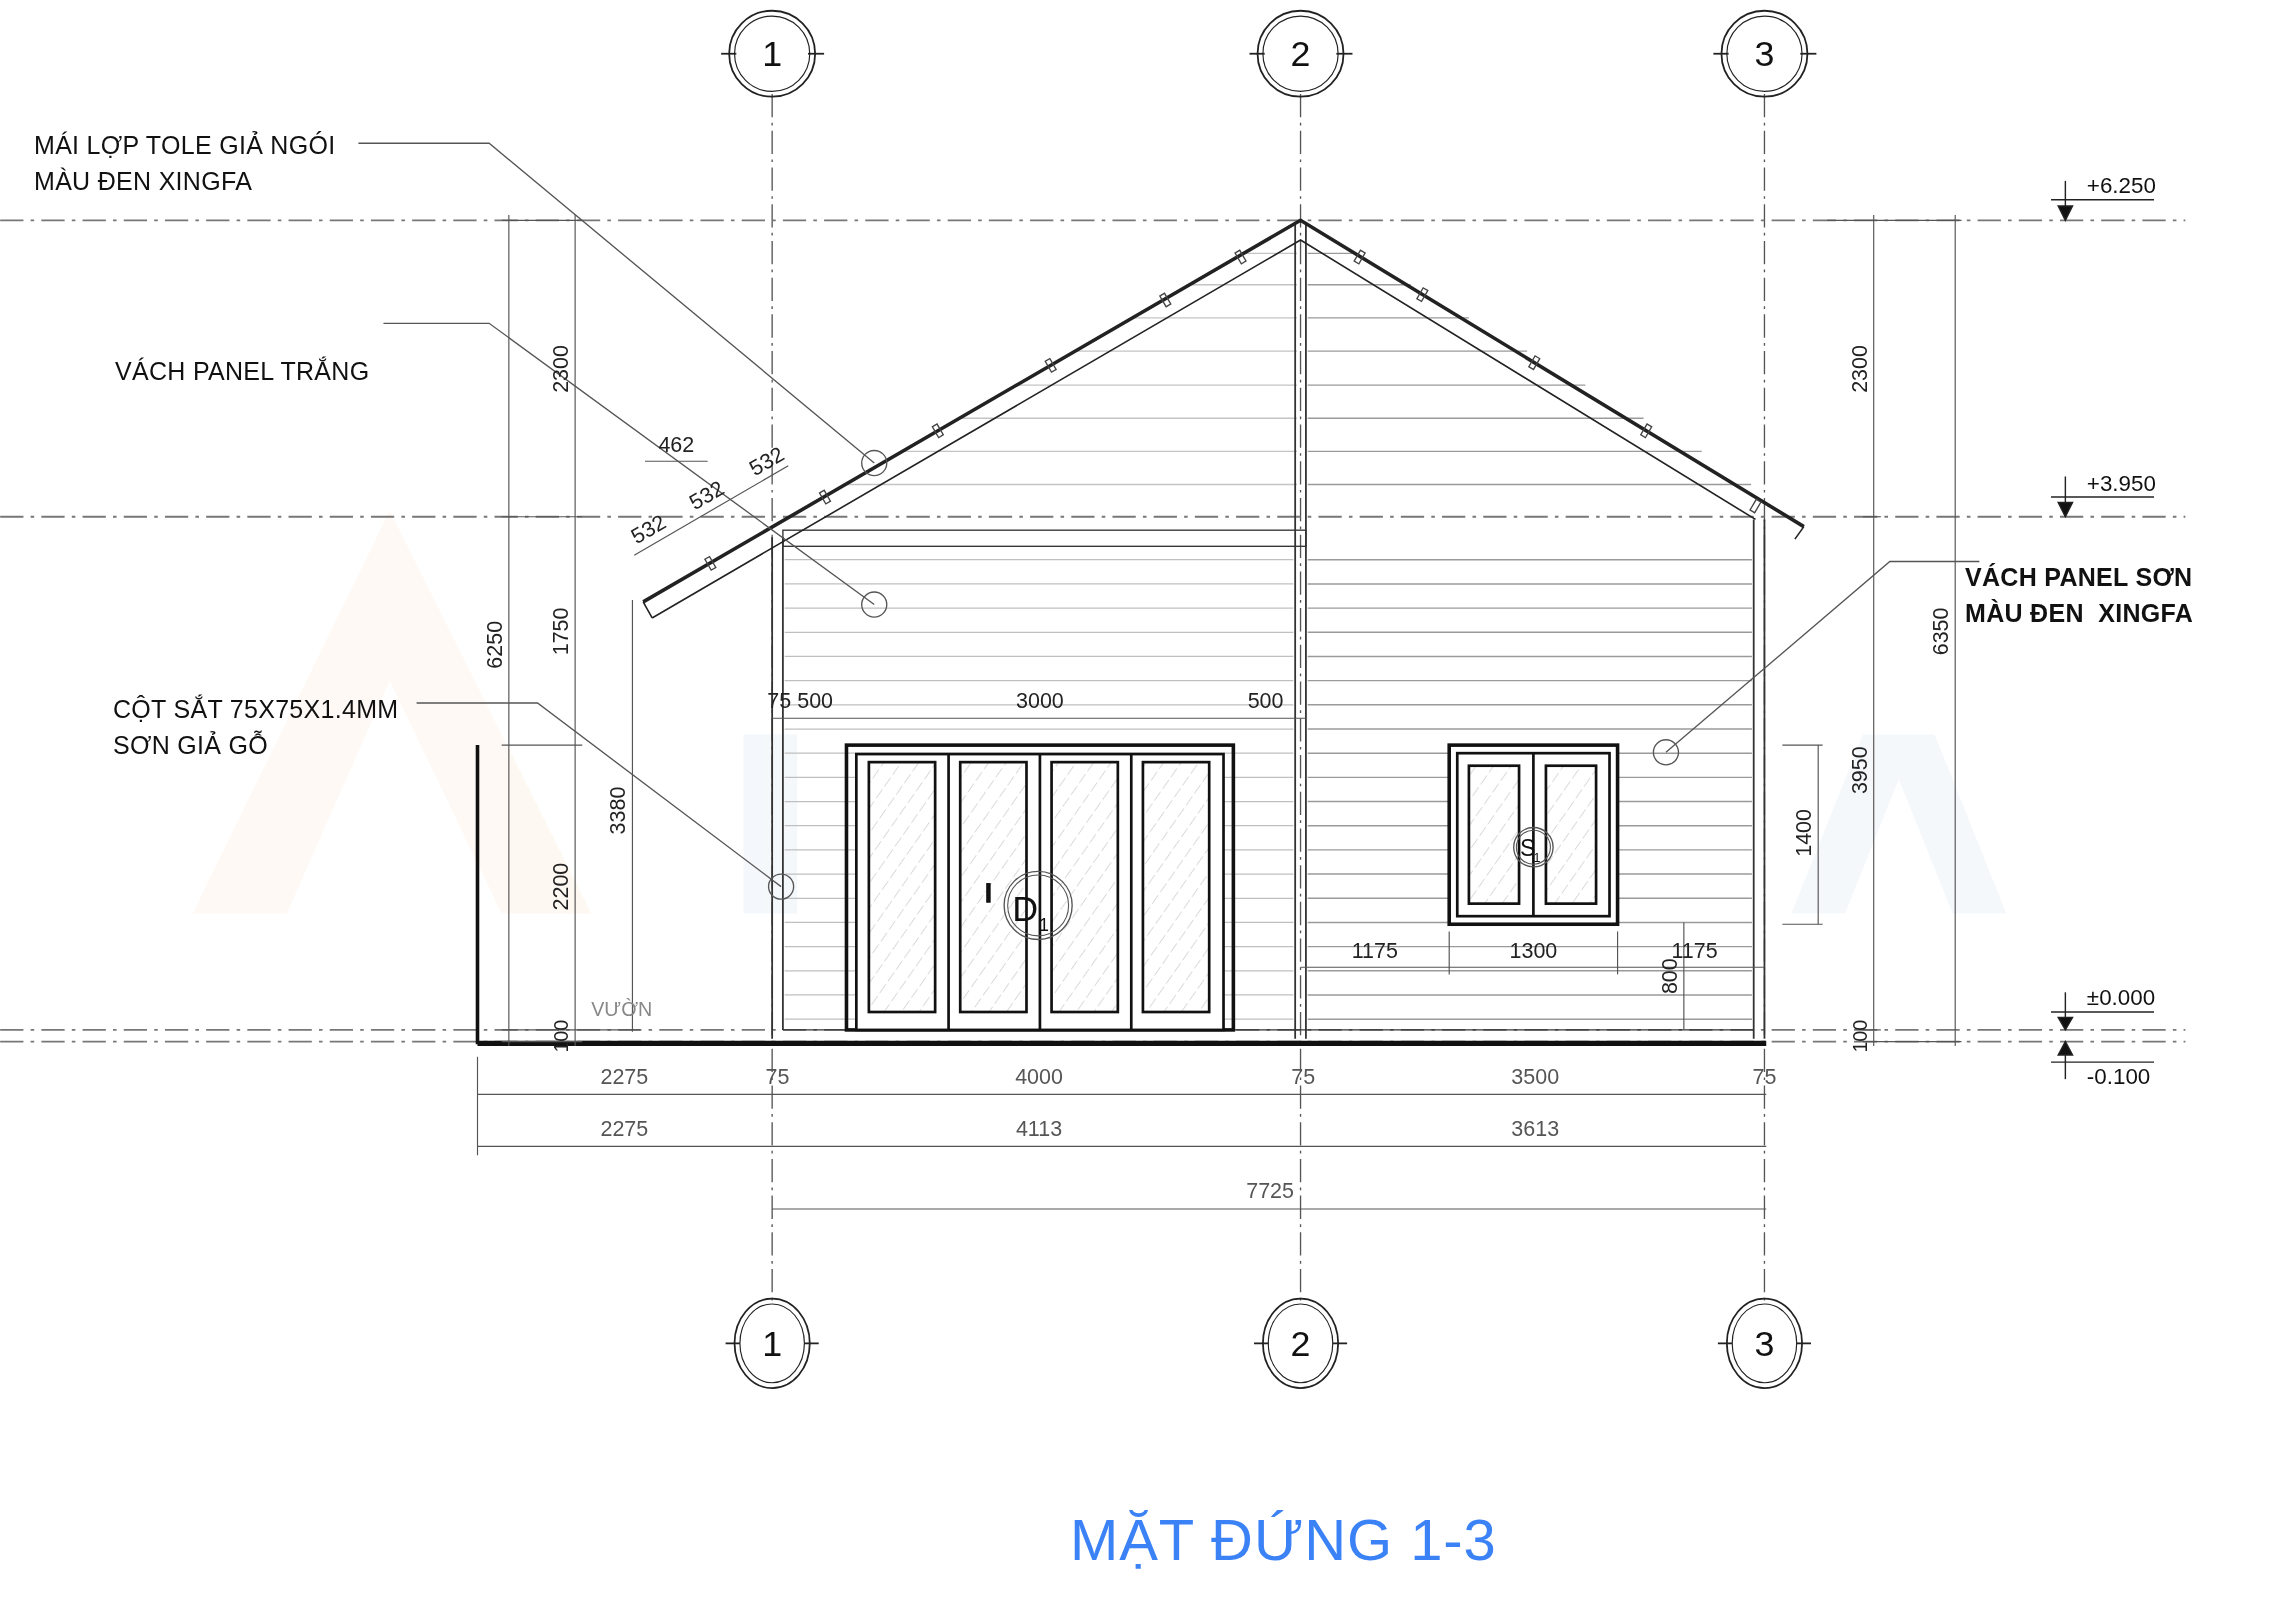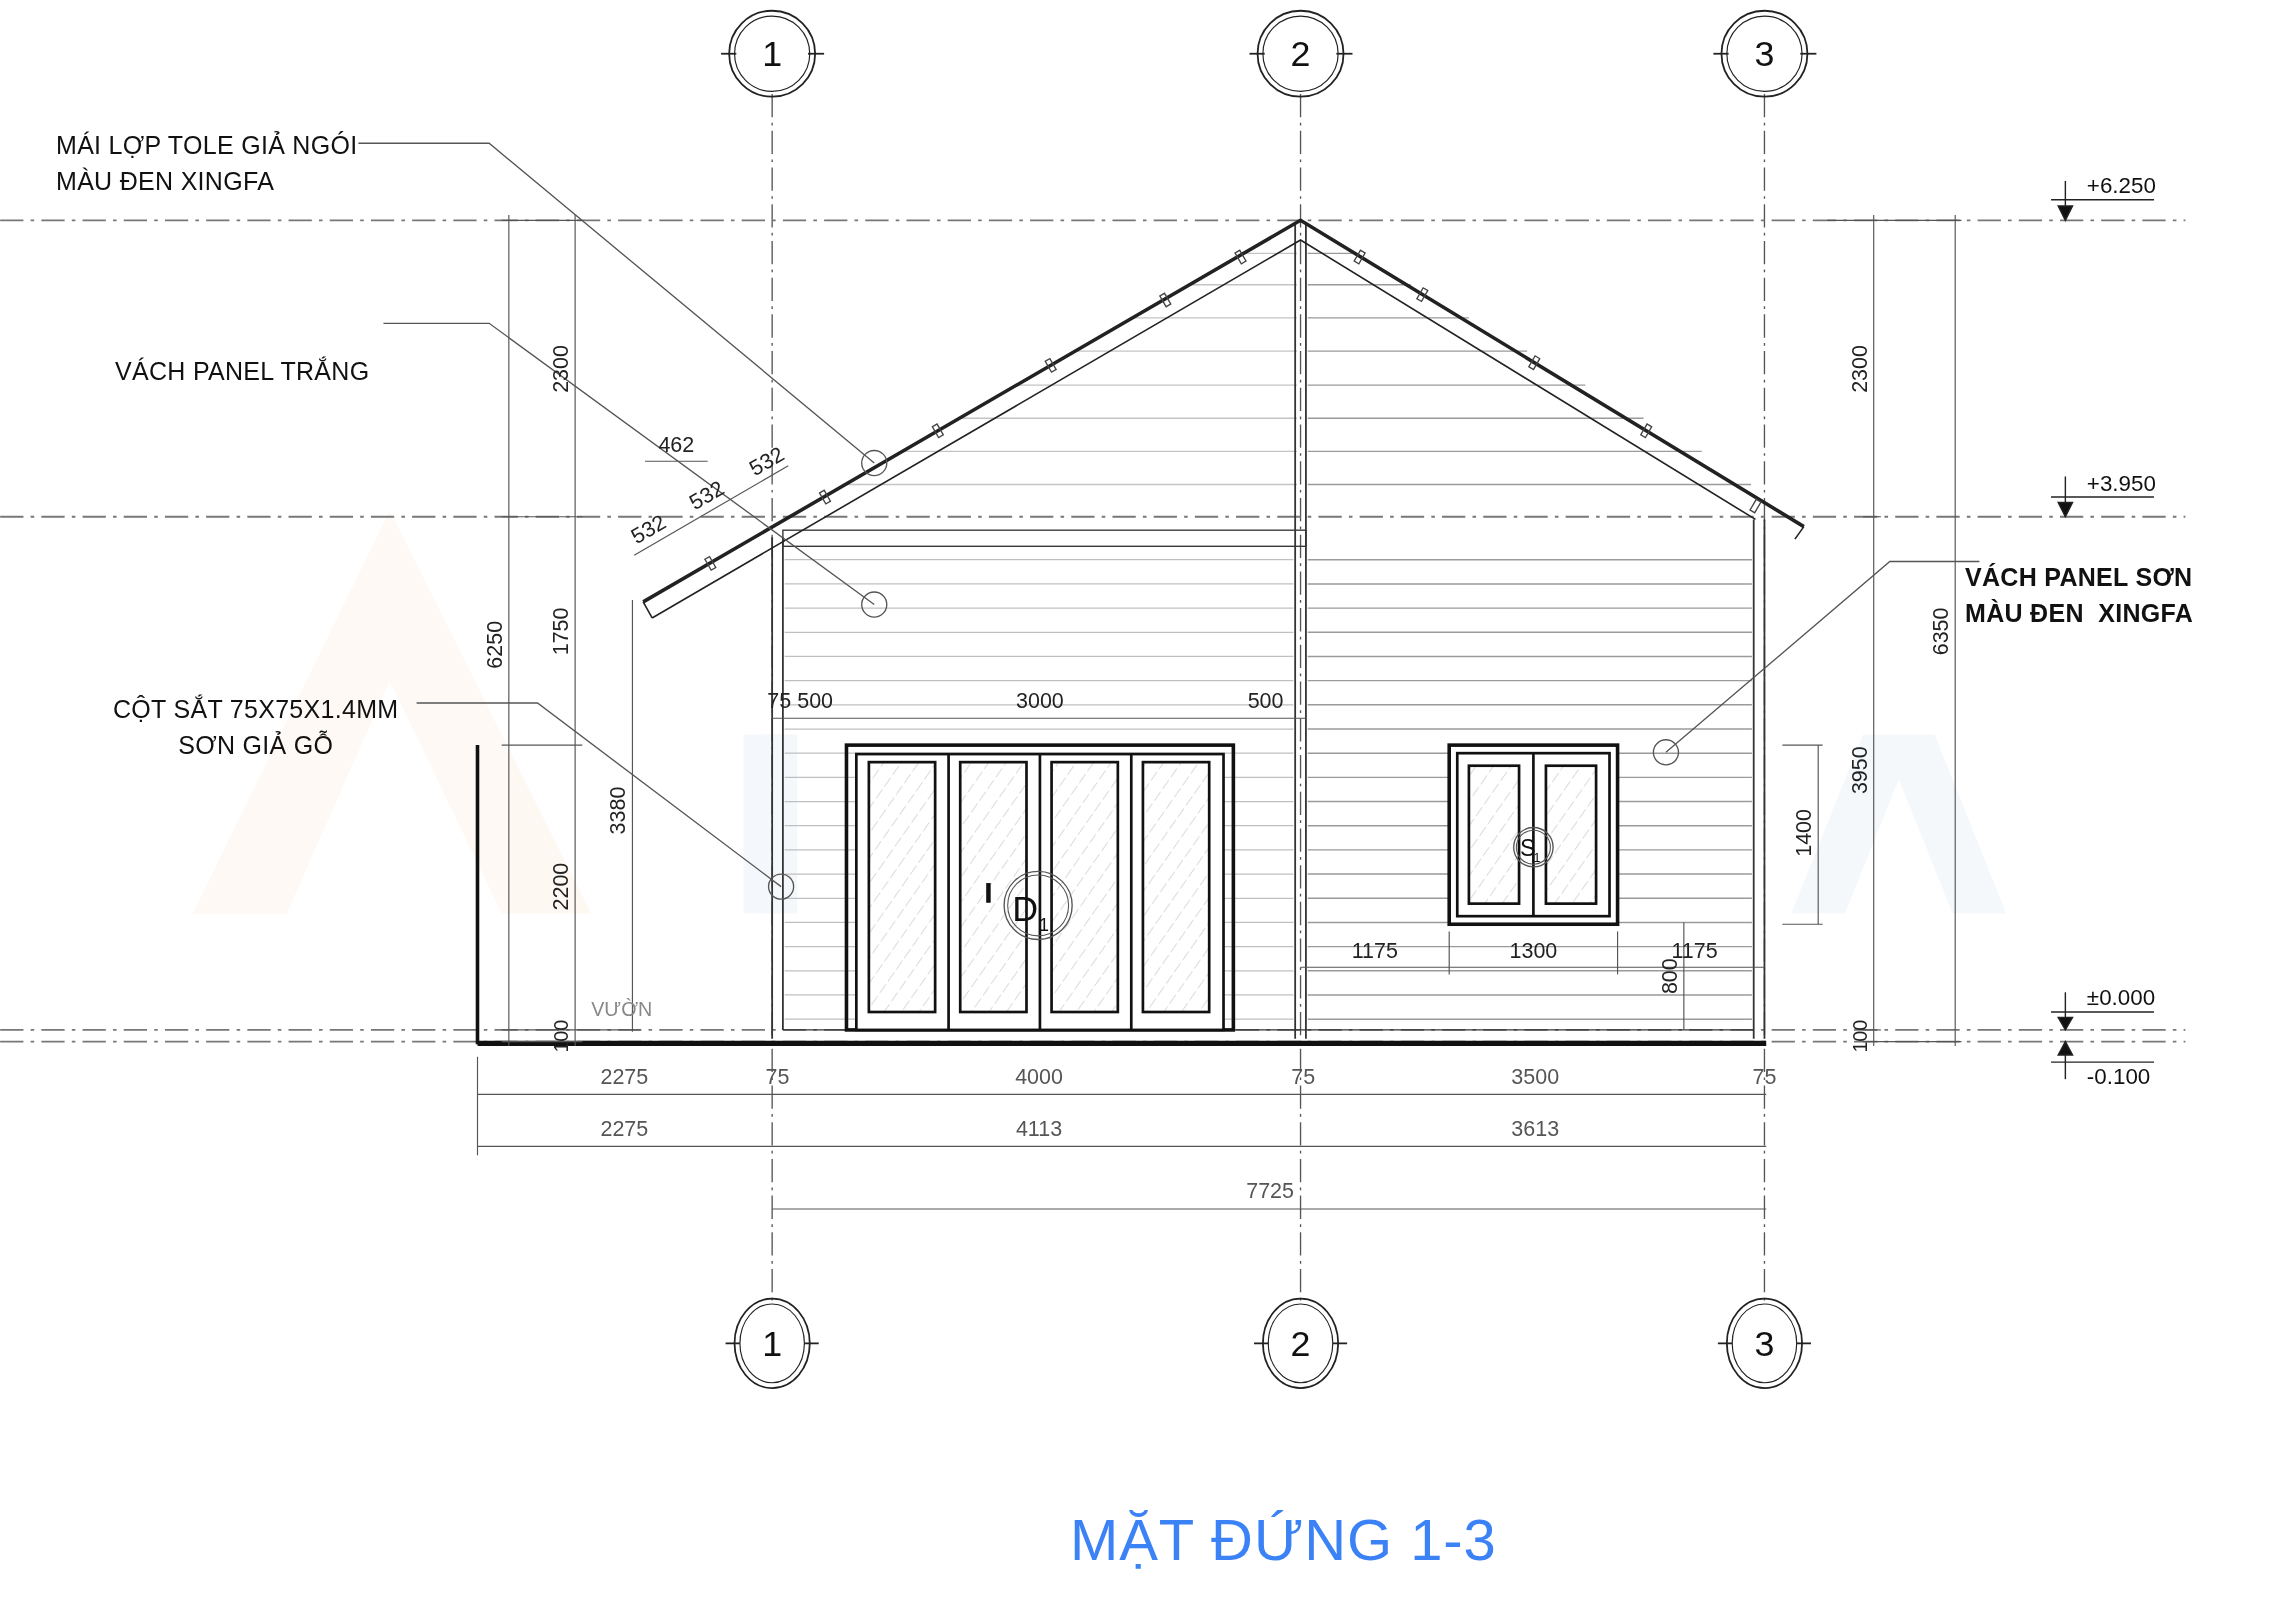--- a/index.html
+++ b/index.html
@@ -314,28 +314,28 @@
     <text x="1970" y="1210">75</text>
     <text x="697" y="1268">2275</text>
     <text x="1160" y="1268">4113</text>
     <text x="1714" y="1268">3613</text>
     <text x="1418" y="1338">7725</text>
   </g>
 
   <text x="660" y="1135" font-size="22" fill="#888">VƯỜN</text>
 </svg>
 
-<div class="lbl" style="left:56px; top:127px;">
+<div class="lbl" style="left:34px; top:127px;">
   <div>MÁI LỢP TOLE GIẢ NGÓI</div>
   <div>MÀU ĐEN XINGFA</div>
 </div>
 <div class="lbl" style="left:115px; top:309px;margin-top:44px;">
   <div>VÁCH PANEL TRẮNG</div>
 </div>
-<div class="lbl" style="left:113px; top:691px;text-align:center;">
+<div class="lbl" style="left:113px; top:691px;">
   <div>CỘT SẮT 75X75X1.4MM</div>
   <div>SƠN GIẢ GỖ</div>
 </div>
 <div class="lbl" style="left:1965px; top:559px;font-weight:bold;">
   <div>VÁCH PANEL SƠN</div>
   <div style="white-space:pre;">MÀU ĐEN  XINGFA</div>
 </div>
 
 <div class="title">MẶT ĐỨNG 1-3</div>
 

